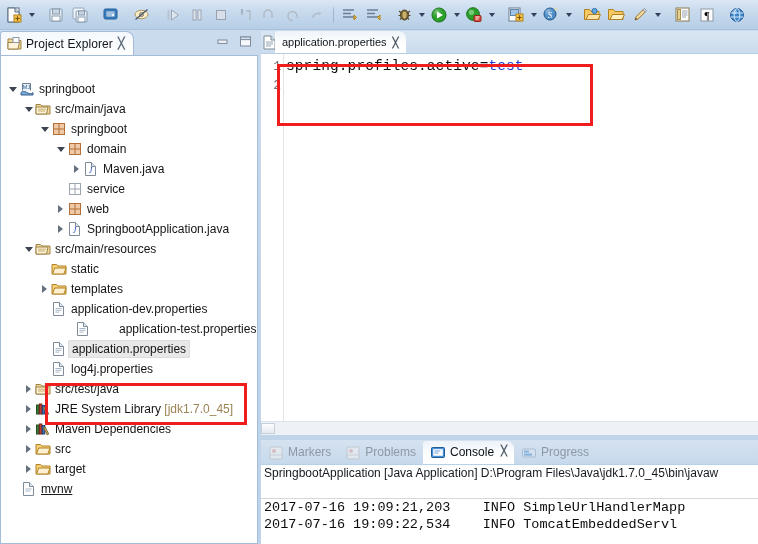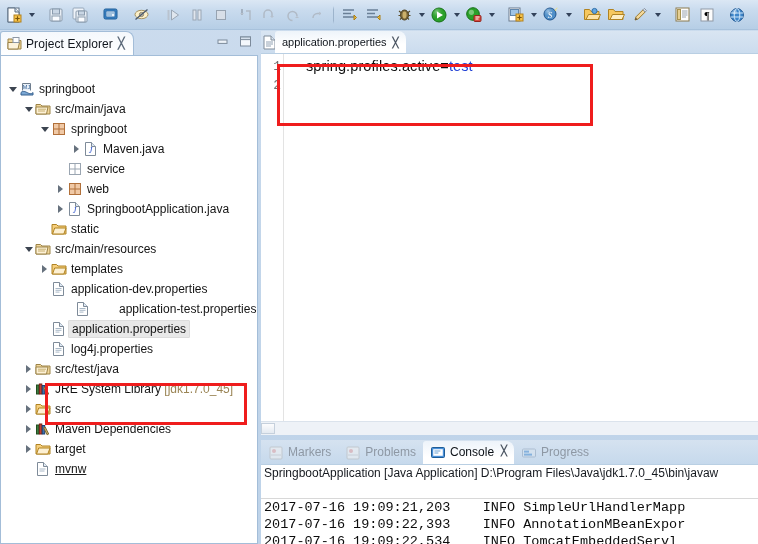--- a/index.html
+++ b/index.html
@@ -78,22 +78,22 @@
   .ed-tab-title{font-size:11px;color:#10151c;}
   .ed-tab-close{font-size:10px;color:#4c5663;font-weight:bold;margin-left:6px;}
   .ed-fileicon{position:absolute;left:2px;top:4px;}
   .ed-body{position:absolute;left:0;top:22px;right:0;bottom:0;background:#ffffff;
     border-top:1px solid #b9cfe3;box-sizing:border-box;}
   .ed-gutter{position:absolute;left:0;top:0;width:22px;bottom:0;background:#ffffff;}
   .ed-lineno{position:absolute;right:2px;font-family:"Liberation Mono", monospace;
     font-size:13px;color:#707070;}
   .ed-rule{position:absolute;left:22px;top:0;bottom:0;width:1px;background:#e3e3e3;}
   .ed-code{position:absolute;left:25px;top:0;right:0;
-    font-family:Liberation Sans, sans-serif;font-size:14.5px;color:#101010;
-    letter-spacing:.1px;white-space:pre;margin-left:20px;}
+    font-family:Liberation Mono, monospace;font-size:14.5px;color:#101010;
+    letter-spacing:.1px;white-space:pre;}
   .kw-val{color:#1f3fd4;}
   .ed-hscroll{position:absolute;left:0;right:0;bottom:0;height:13px;
     background:#eef2f7;border-top:1px solid #dbe3ec;}
   .ed-hthumb{position:absolute;left:0;top:1px;height:11px;width:14px;
     background:linear-gradient(#fcfcfd,#e4eaf1);border:1px solid #c5d0dc;box-sizing:border-box;}
 
   
   .console{position:absolute;left:261px;top:440px;width:497px;height:104px;}
   .cs-tabrow{position:relative;height:24px;background:linear-gradient(#d5e2f0,#c6d9ec);
      display:flex;align-items:flex-end;}
@@ -456,20 +456,32 @@
               <i></i>
             </span>
             <span class="ticon">
               <svg width="16" height="16" viewBox="0 0 16 16">
                 <rect x="2.5" y="2.5" width="11" height="11" fill="#f0c9a6" stroke="#b1703a"></rect>
                 <path d="M8 2.5v11M2.5 8h11" stroke="#b1703a"></path>
               </svg>
             </span>
             <span class="tlabel">springboot</span>
           </div>
+          <div class="trow" style="padding-left: 54px;">
+            <span class="twist open">
+              <i></i>
+            </span>
+            <span class="ticon">
+              <svg width="16" height="16" viewBox="0 0 16 16">
+                <rect x="2.5" y="2.5" width="11" height="11" fill="#f0c9a6" stroke="#b1703a"></rect>
+                <path d="M8 2.5v11M2.5 8h11" stroke="#b1703a"></path>
+              </svg>
+            </span>
+            <span class="tlabel">domain</span>
+          </div>
           <div class="trow" style="padding-left: 70px;">
             <span class="twist closed">
               <i></i>
             </span>
             <span class="ticon">
               <svg width="16" height="16" viewBox="0 0 16 16">
                 <path d="M2.5 1.5h6l4 4v9h-10z" fill="#ffffff" stroke="#7e8b99"></path>
                 <path d="M8.5 1.5v4h4" fill="#dde8f3" stroke="#7e8b99"></path>
                 <text x="7.5" y="11.8" font-size="8" font-family="serif" font-style="italic" fill="#2048c8" text-anchor="middle">J</text>
               </svg>
@@ -504,42 +516,42 @@
             </span>
             <span class="ticon">
               <svg width="16" height="16" viewBox="0 0 16 16">
                 <path d="M2.5 1.5h6l4 4v9h-10z" fill="#ffffff" stroke="#7e8b99"></path>
                 <path d="M8.5 1.5v4h4" fill="#dde8f3" stroke="#7e8b99"></path>
                 <text x="7.5" y="11.8" font-size="8" font-family="serif" font-style="italic" fill="#2048c8" text-anchor="middle">J</text>
               </svg>
             </span>
             <span class="tlabel">SpringbootApplication.java</span>
           </div>
-          <div class="trow" style="padding-left: 38px;">
-            <span class="twist none"></span>
-            <span class="ticon">
-              <svg width="16" height="16" viewBox="0 0 16 16">
-                <path d="M1 13V3.5h4.5L7 5h8v8z" fill="#f6cf7d" stroke="#b08322"></path>
-                <path d="M1.5 13l2.2-6h11.3l-2.2 6z" fill="#fdf0d2" stroke="#b08322"></path>
-              </svg>
-            </span>
-            <span class="tlabel">static</span>
-          </div>
           <div class="trow" style="padding-left: 22px;">
             <span class="twist open">
               <i></i>
             </span>
             <span class="ticon">
               <svg width="16" height="16" viewBox="0 0 16 16">
                 <path d="M1 13V3.5h4.5L7 5h8v8z" fill="#f2d79a" stroke="#9c8347"></path>
                 <path d="M1 13V6h12l-1.5 7z" fill="#fdf1d6" stroke="#9c8347"></path>
                 <path d="M3 8.2h8M3 10h7" stroke="#c3a968" stroke-width=".9"></path>
               </svg>
             </span>
             <span class="tlabel">src/main/resources</span>
+          </div>
+          <div class="trow" style="padding-left: 38px;">
+            <span class="twist none"></span>
+            <span class="ticon">
+              <svg width="16" height="16" viewBox="0 0 16 16">
+                <path d="M1 13V3.5h4.5L7 5h8v8z" fill="#f6cf7d" stroke="#b08322"></path>
+                <path d="M1.5 13l2.2-6h11.3l-2.2 6z" fill="#fdf0d2" stroke="#b08322"></path>
+              </svg>
+            </span>
+            <span class="tlabel">static</span>
           </div>
           <div class="trow" style="padding-left: 38px;">
             <span class="twist closed">
               <i></i>
             </span>
             <span class="ticon">
               <svg width="16" height="16" viewBox="0 0 16 16">
                 <path d="M1 13V3.5h4.5L7 5h8v8z" fill="#f6cf7d" stroke="#b08322"></path>
                 <path d="M1.5 13l2.2-6h11.3l-2.2 6z" fill="#fdf0d2" stroke="#b08322"></path>
               </svg>
@@ -616,53 +628,53 @@
               </svg>
             </span>
             <span class="tlabel">JRE System Library<span class="dim"> [jdk1.7.0_45]</span></span>
           </div>
           <div class="trow" style="padding-left: 22px;">
             <span class="twist closed">
               <i></i>
             </span>
             <span class="ticon">
               <svg width="16" height="16" viewBox="0 0 16 16">
-                <path d="M1 13V3.5h4.5L7 5h8v8z" fill="#f6cf7d" stroke="#b08322"></path>
-                <path d="M1.5 13l2.2-6h11.3l-2.2 6z" fill="#fdf0d2" stroke="#b08322"></path>
-              </svg>
-            </span>
-            <span class="tlabel">src</span>
-          </div>
-          <div class="trow" style="padding-left: 22px;">
-            <span class="twist closed">
-              <i></i>
-            </span>
-            <span class="ticon">
-              <svg width="16" height="16" viewBox="0 0 16 16">
                 <rect x="1.5" y="4" width="2.4" height="9" fill="#3f7a3f" stroke="#1f4f1f"></rect>
                 <rect x="4.4" y="3" width="2.4" height="10" fill="#c23d2e" stroke="#7d2018"></rect>
                 <rect x="7.3" y="4.5" width="2.4" height="8.5" fill="#3f6fb0" stroke="#1f4372"></rect>
                 <path d="M10.2 6l3.5 7-1.6.8-3.5-7z" fill="#ccb06a" stroke="#7d6a31"></path>
               </svg>
             </span>
             <span class="tlabel">Maven Dependencies</span>
           </div>
           <div class="trow" style="padding-left: 22px;">
             <span class="twist closed">
               <i></i>
             </span>
             <span class="ticon">
               <svg width="16" height="16" viewBox="0 0 16 16">
                 <path d="M1 13V3.5h4.5L7 5h8v8z" fill="#f6cf7d" stroke="#b08322"></path>
                 <path d="M1.5 13l2.2-6h11.3l-2.2 6z" fill="#fdf0d2" stroke="#b08322"></path>
               </svg>
             </span>
+            <span class="tlabel">src</span>
+          </div>
+          <div class="trow" style="padding-left: 22px;">
+            <span class="twist closed">
+              <i></i>
+            </span>
+            <span class="ticon">
+              <svg width="16" height="16" viewBox="0 0 16 16">
+                <path d="M1 13V3.5h4.5L7 5h8v8z" fill="#f6cf7d" stroke="#b08322"></path>
+                <path d="M1.5 13l2.2-6h11.3l-2.2 6z" fill="#fdf0d2" stroke="#b08322"></path>
+              </svg>
+            </span>
             <span class="tlabel">target</span>
           </div>
-          <div class="trow" style="padding-left: 22px; text-decoration: underline;">
+          <div class="trow" style="padding-left: 8px; text-decoration: underline;">
             <span class="twist none"></span>
             <span class="ticon">
               <svg width="16" height="16" viewBox="0 0 16 16">
                 <path d="M2.5 1.5h6l4 4v9h-10z" fill="#ffffff" stroke="#7e8b99"></path>
                 <path d="M8.5 1.5v4h4" fill="#e2ebf4" stroke="#7e8b99"></path>
                 <path d="M4.5 8h6M4.5 10h5" stroke="#9fb0c1" stroke-width=".9"></path>
               </svg>
             </span>
             <span class="tlabel">mvnw</span>
           </div>
@@ -738,21 +750,20 @@
               <rect x="3" y="8.6" width="8" height="2" fill="#4a8ed0"></rect>
             </svg>
           </span>
           <span>Progress</span>
         </div>
       </div>
     <div class="cs-body">
       <div class="cs-head">SpringbootApplication [Java Application] D:\Program Files\Java\jdk1.7.0_45\bin\javaw</div>
       <div id="cs-lines">
           <div class="cs-line">2017-07-16 19:09:21,203    INFO SimpleUrlHandlerMapp</div>
-          <div class="cs-line">2017-07-16 19:09:22,393    INFO AnnotationMBeanExpor</div>
           <div class="cs-line">2017-07-16 19:09:22,534    INFO TomcatEmbeddedServl</div>
         </div>
     </div>
   </div>
 
   <div class="redbox" id="rb0" style="left: 45px; top: 383px; width: 202px; height: 42px; border-color: rgb(239, 29, 29);"></div>
   <div class="redbox" id="rb1" style="left: 277px; top: 64px; width: 316px; height: 62px; border-color: rgb(239, 29, 29);"></div>
 </div>
 
 </body></html>

